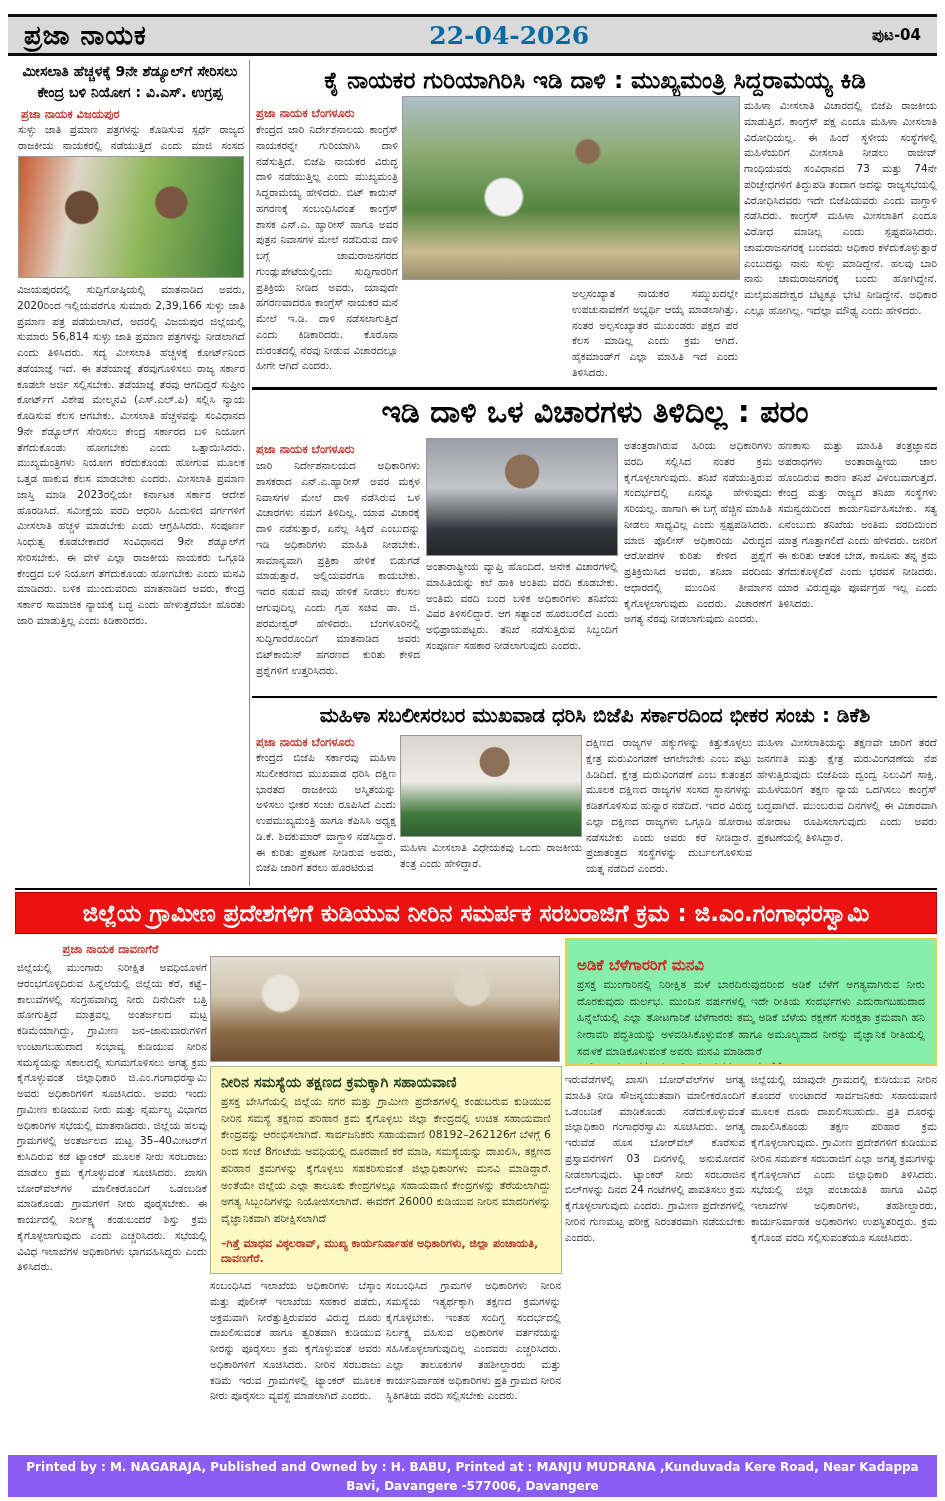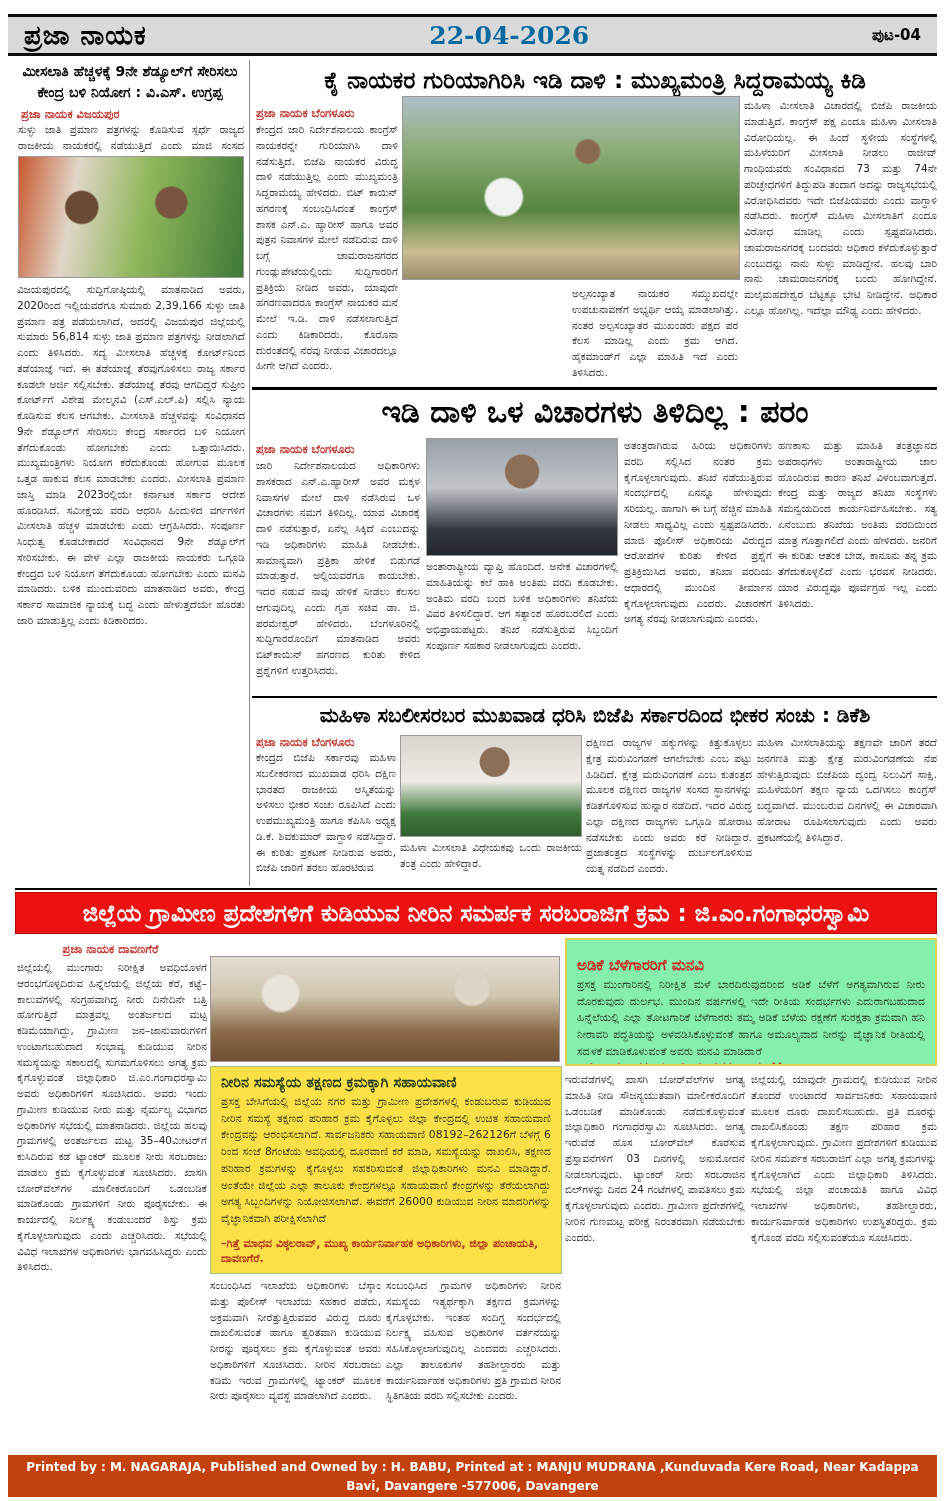--- a/index.html
+++ b/index.html
@@ -61,28 +61,28 @@
   
   .banner {
     background:#ec1212; border:1px solid #b00000;
     display:flex; align-items:center; justify-content:center;
     color:#fff; font-weight:bold; font-size:23px; text-align:center; overflow:hidden;
   }
 
   
   .box-yellow { background:#86efac; border:2px solid #e3cf52; padding:16px 10px; overflow:hidden; }
   .box-yellow .box-title { color:#d02020; font-weight:bold; font-size:15px; margin-bottom:3px; }
-  .box-green { background:#fde047; border:1px solid #9cc08e; padding:7px 10px; overflow:hidden; }
+  .box-green { background:#fef9c3; border:1px solid #9cc08e; padding:7px 10px; overflow:hidden; }
   .box-green .box-title { color:#233f1c; font-weight:bold; font-size:14.5px; margin-bottom:3px; }
   .box-body { font-size:10.8px; line-height:1.55; text-align:justify; color:#25331f; }
   .box-attrib { font-weight:bold; font-size:11px; color:#b5301f; margin-top:4px; line-height:1.4; }
 
   
   .footer {
-    background:#c2410c; color:#ffffff; font-weight:bold; font-size:12px;
+    background:#8b5cf6; color:#ffffff; font-weight:bold; font-size:12px;
     text-align:center; line-height:1.6; padding:3px 8px; overflow:hidden;
   }
 </style>
 </head>
 <body>
 
 <div class="page">
 
   <div class="abs masthead" style="left:8px; top:14px; width:929px; height:42px;">
     <div class="paper-name">ಪ್ರಜಾ ನಾಯಕ</div>

